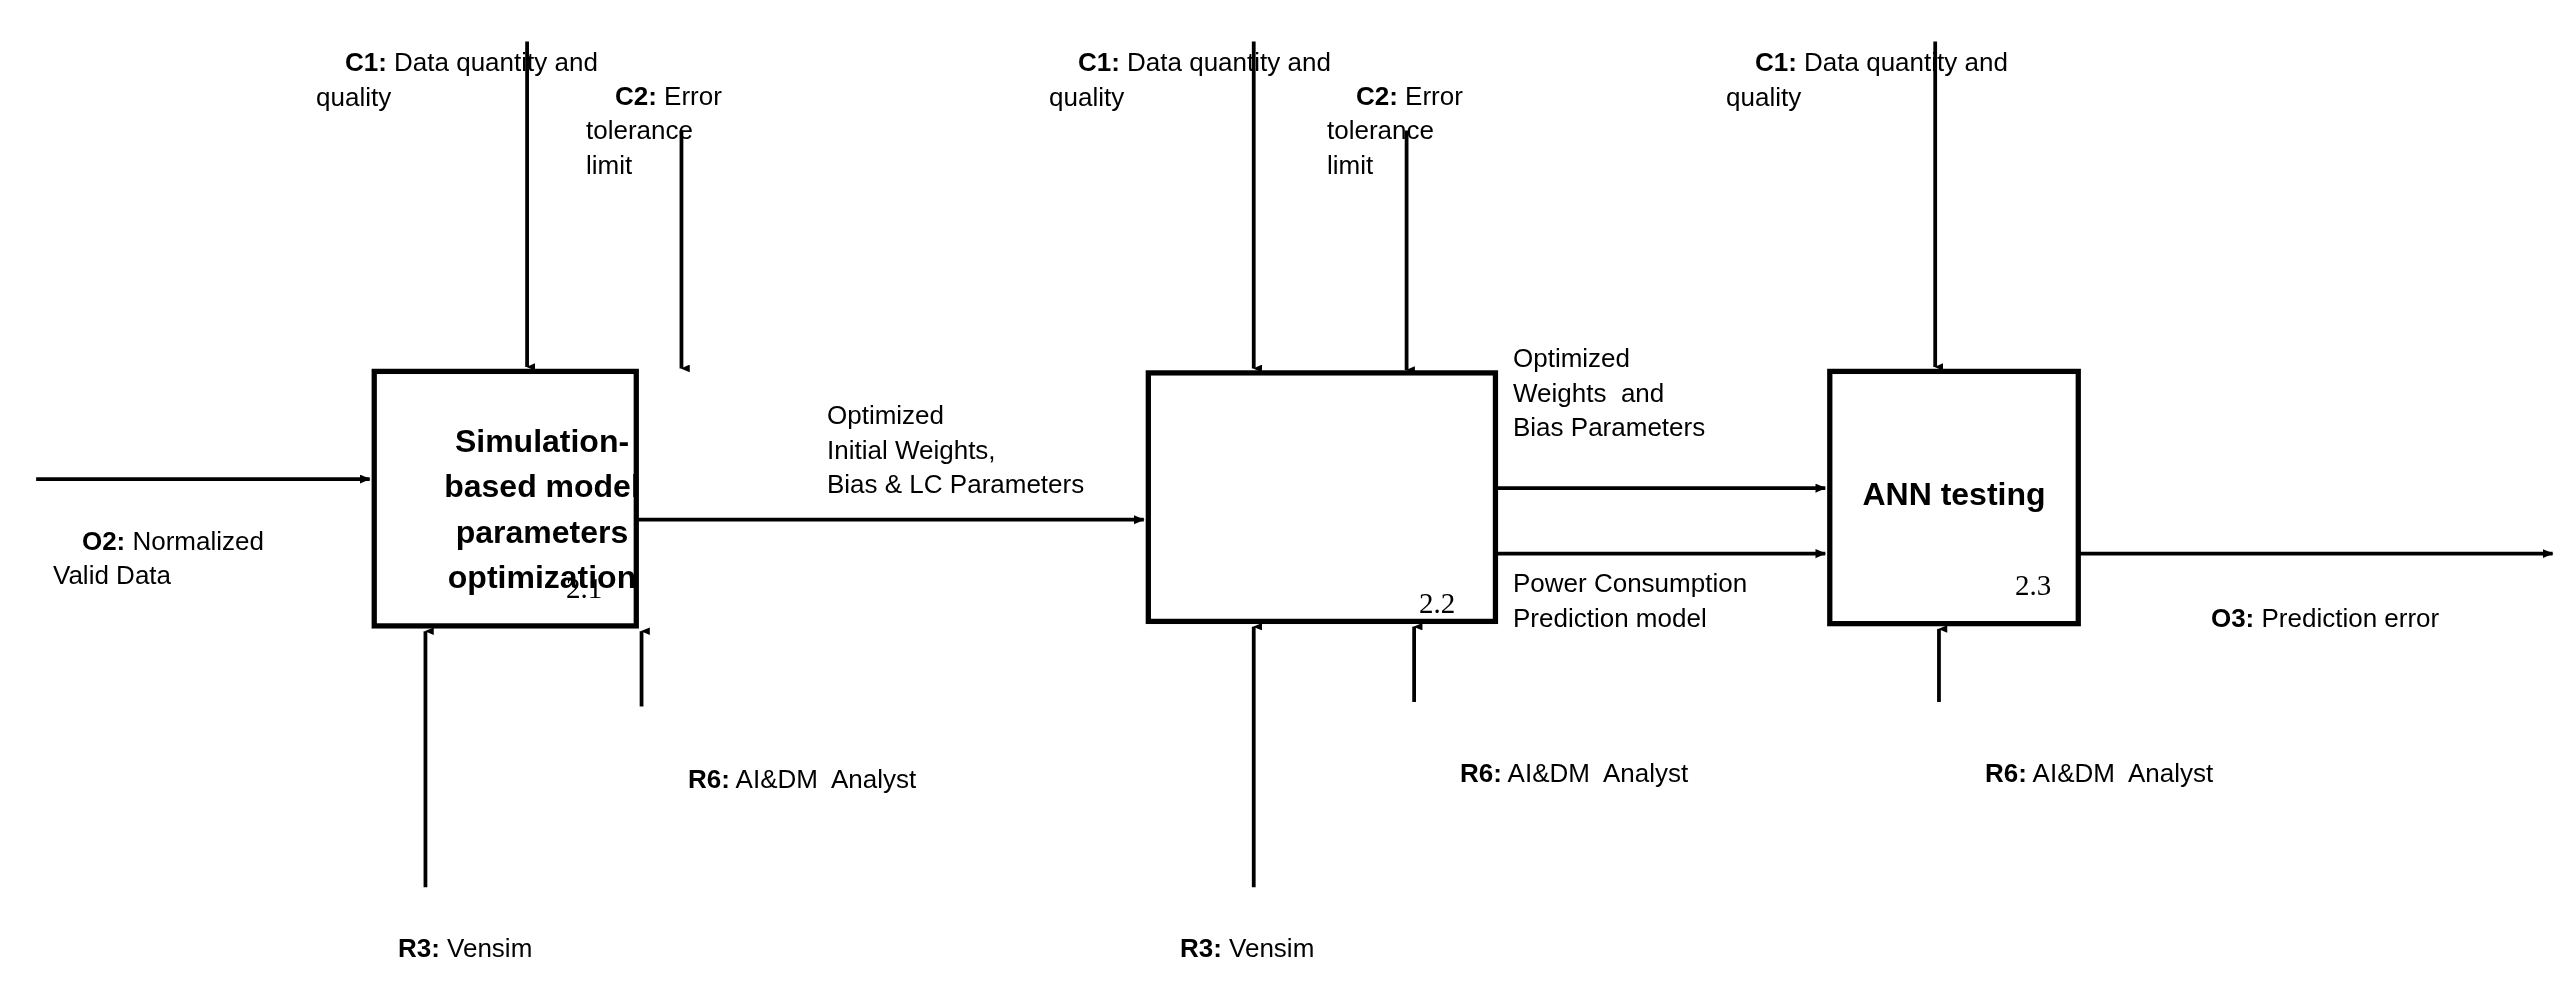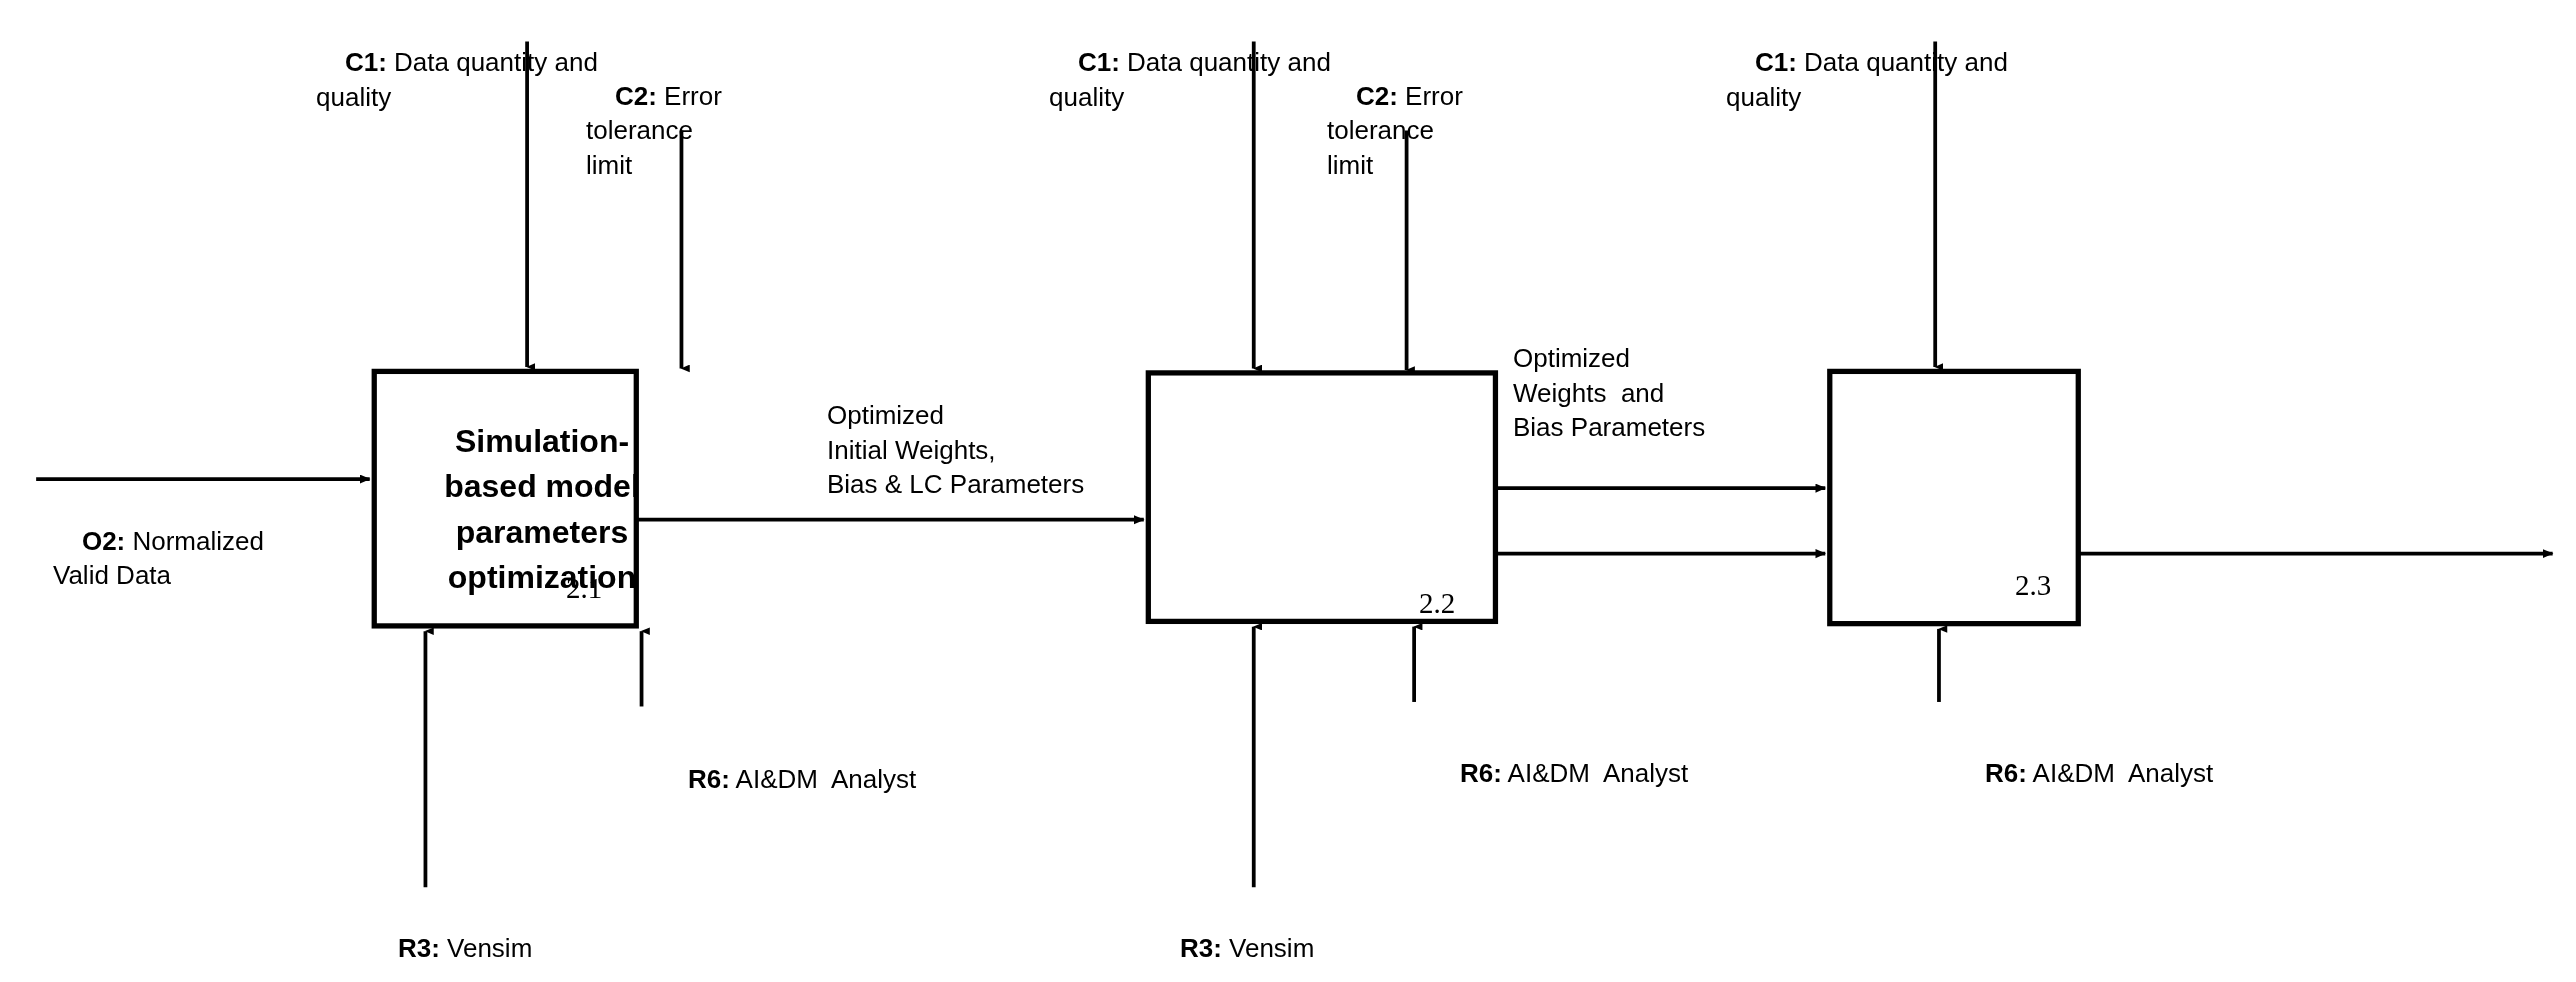--- a/index.html
+++ b/index.html
@@ -99,20 +99,21 @@
     <line x1="2575" y1="932" x2="2575" y2="835" stroke="#000" stroke-width="5" marker-end="url(#ah-up)"></line>
   </svg>
 
   <div class="act-title" style="left:376px; top:419px; width:258px;padding-left:37px;">Simulation-based
 model parameters
 optimization</div>
   <div class="act-num" style="left:566px; top:572px;">2.1</div>
 
   <div class="act-num" style="left:1419px; top:569px;margin-top:18px;">2.2</div>
 
+  <div class="act-title" style="left:1832px; top:472px; width:244px;">ANN testing</div>
   <div class="act-num" style="left:1999px; top:569px;margin-left:16px;">2.3</div>
 
   <div class="lbl" style="left:316px; top:10.5px; width:376px;">
     <b>C1:</b><span> Data quantity and
 quality</span>
   </div>
 
   <div class="lbl" style="left:586px; top:44px; width:173px;">
     <b>C2:</b><span> Error
 tolerance
@@ -141,21 +142,26 @@
   </div>
 
   <div class="lbl" style="left:827px; top:398px; width:331px;">Optimized
 Initial Weights,
 Bias &amp; LC Parameters</div>
 
   <div class="lbl" style="left:1513px; top:341px; width:316px;">Optimized
 Weights  and
 Bias Parameters</div>
 
+  <div class="lbl" style="left:1513px; top:566px; width:316px;">Power Consumption
+Prediction model</div>
 
+  <div class="lbl" style="left:2182px; top:566px; width:376px;">
+    <b>O3:</b><span> Prediction error</span>
+  </div>
 
   <div class="lbl" style="left:659px; top:727px; width:376px;">
     <b>R6:</b><span> AI&amp;DM  Analyst</span>
   </div>
 
   <div class="lbl" style="left:369px; top:896px; width:301px;">
     <b>R3:</b><span> Vensim</span>
   </div>
 
   <div class="lbl" style="left:1431px; top:721px; width:376px;">

